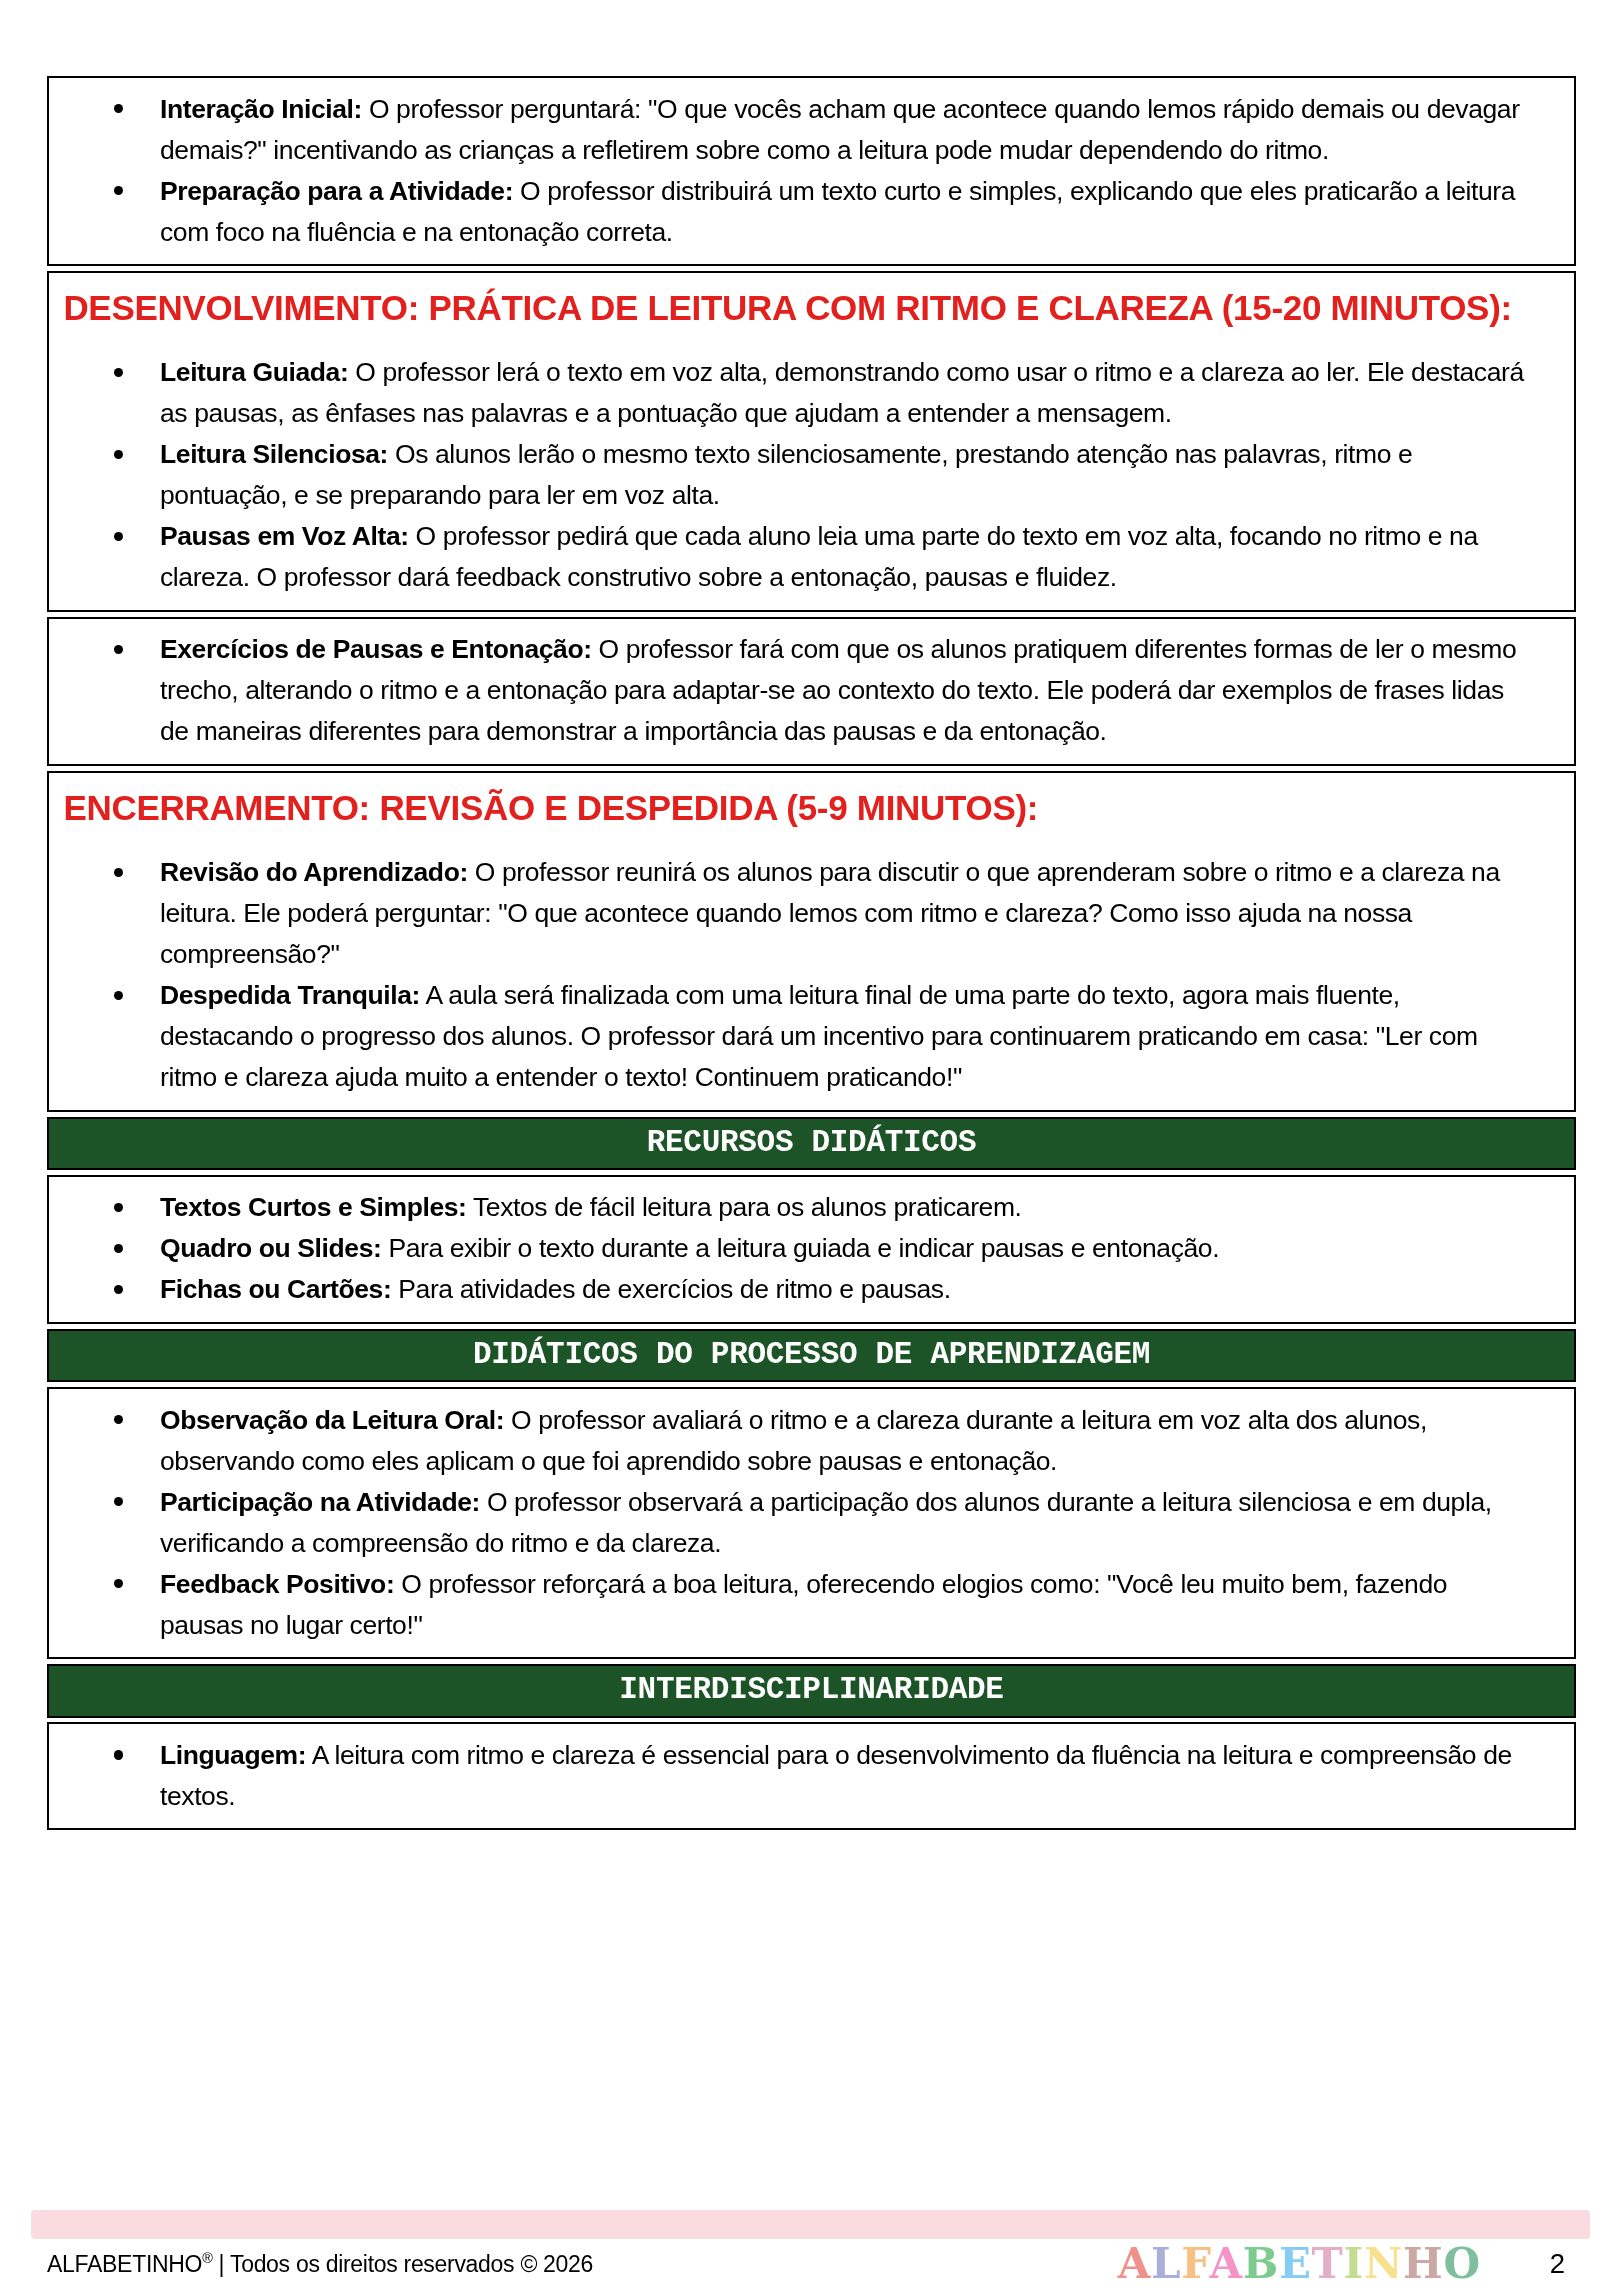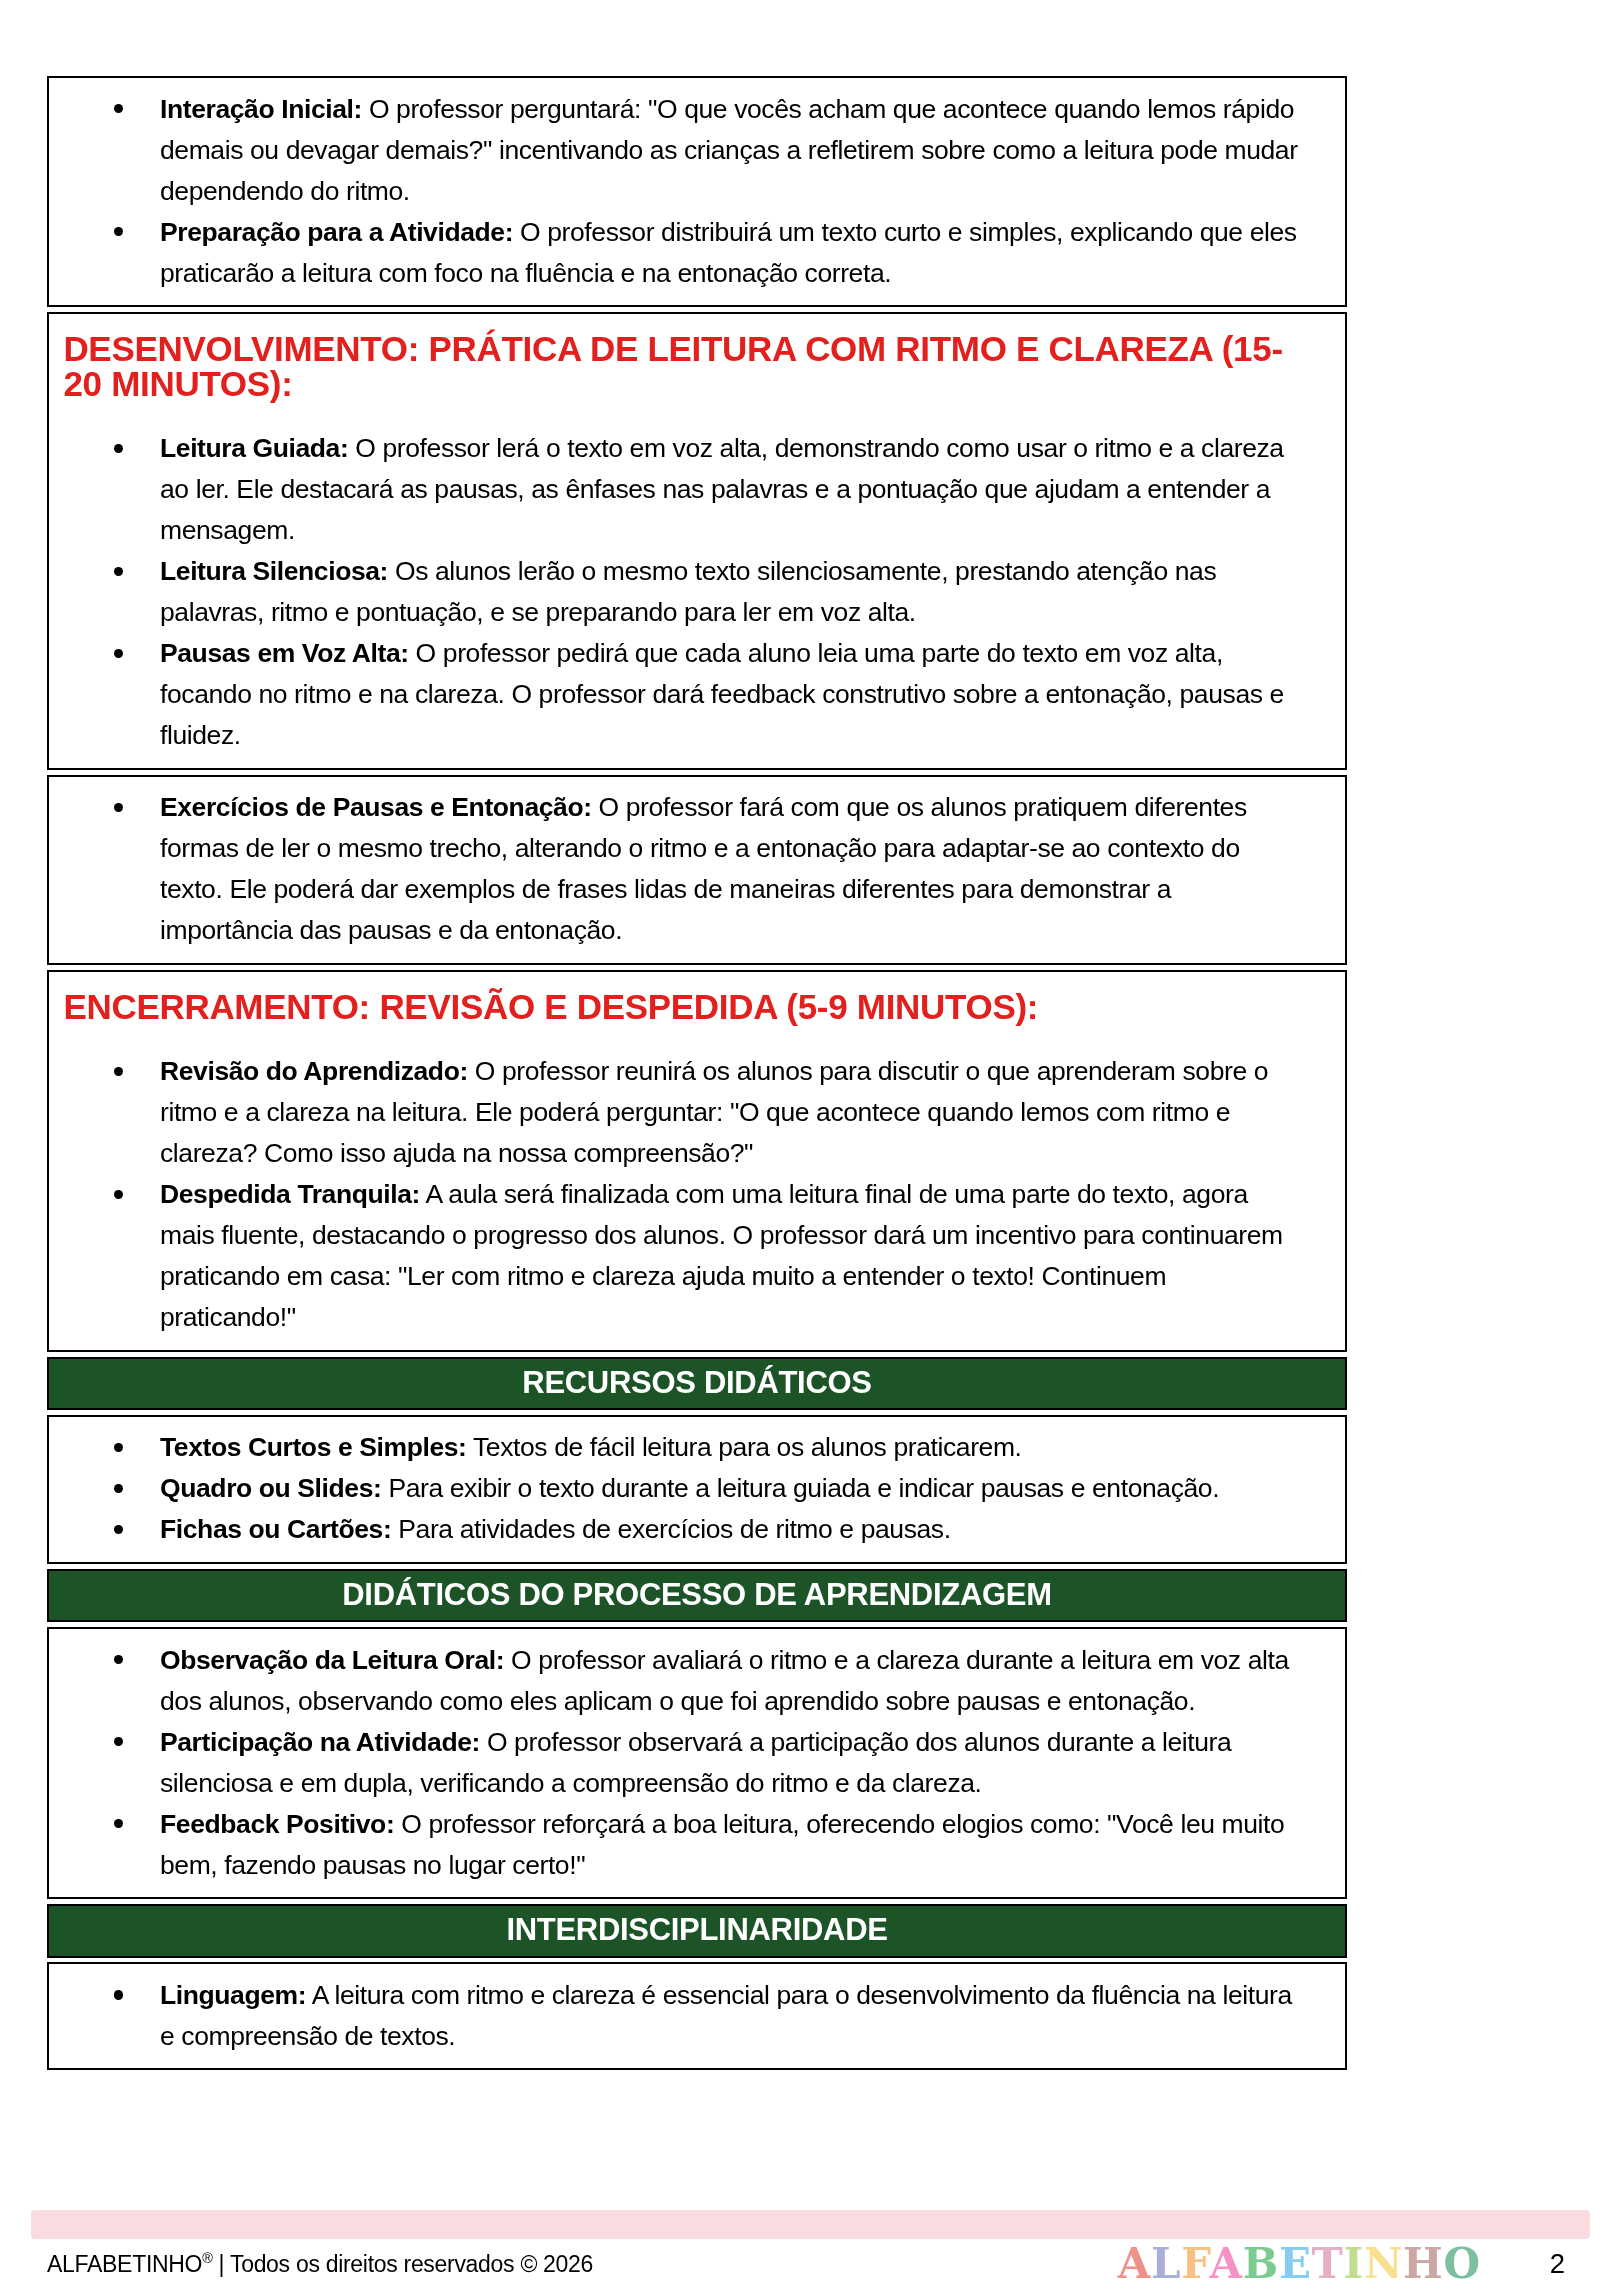--- a/index.html
+++ b/index.html
@@ -6,21 +6,21 @@
   .page{
     position:relative;
     width:1623px;height:2295px;
     background:#ffffff;
     overflow:hidden;
     font-family:"Liberation Sans", sans-serif;
     color:#000;
     box-sizing:border-box;
     padding:76px 47px 0 47px;
   }
-  .sections{width:1300px;}
+  .sections{width:1529px;}
   .box{
     border:2.6px solid #000;
     background:#fff;
     padding:10.5px 26px 11.8px 0;
     margin-bottom:4.6px;
     box-sizing:border-box;
   }
   .box-heading{
     color:#e2201d;
     font-weight:bold;
@@ -48,20 +48,21 @@
     border-radius:50%;
     background:#000;
   }
   .bullet-label{font-weight:bold;}
   .banner{
     border:2px solid #000;
     background:#1d5427;
     margin-bottom:4.6px;
     padding:7.2px 0 8.5px 0;
     text-align:center;
+    font-family:Liberation Mono, monospace;
   }
   .banner-title{
     color:#ffffff;
     font-weight:bold;
     font-size:31px;
     line-height:34px;
     letter-spacing:-0.3px;
   }
   .accent-strip{
     position:absolute;

